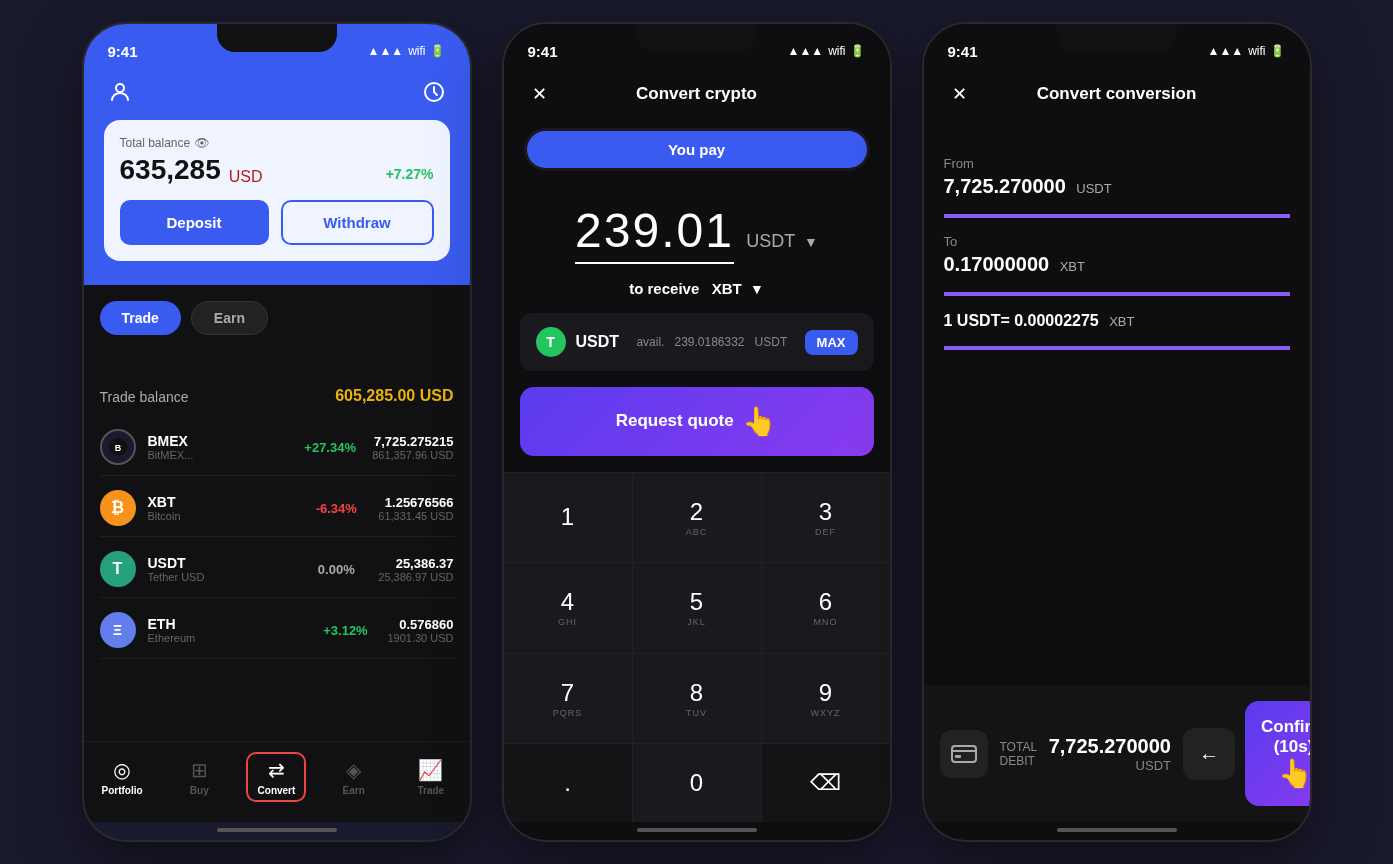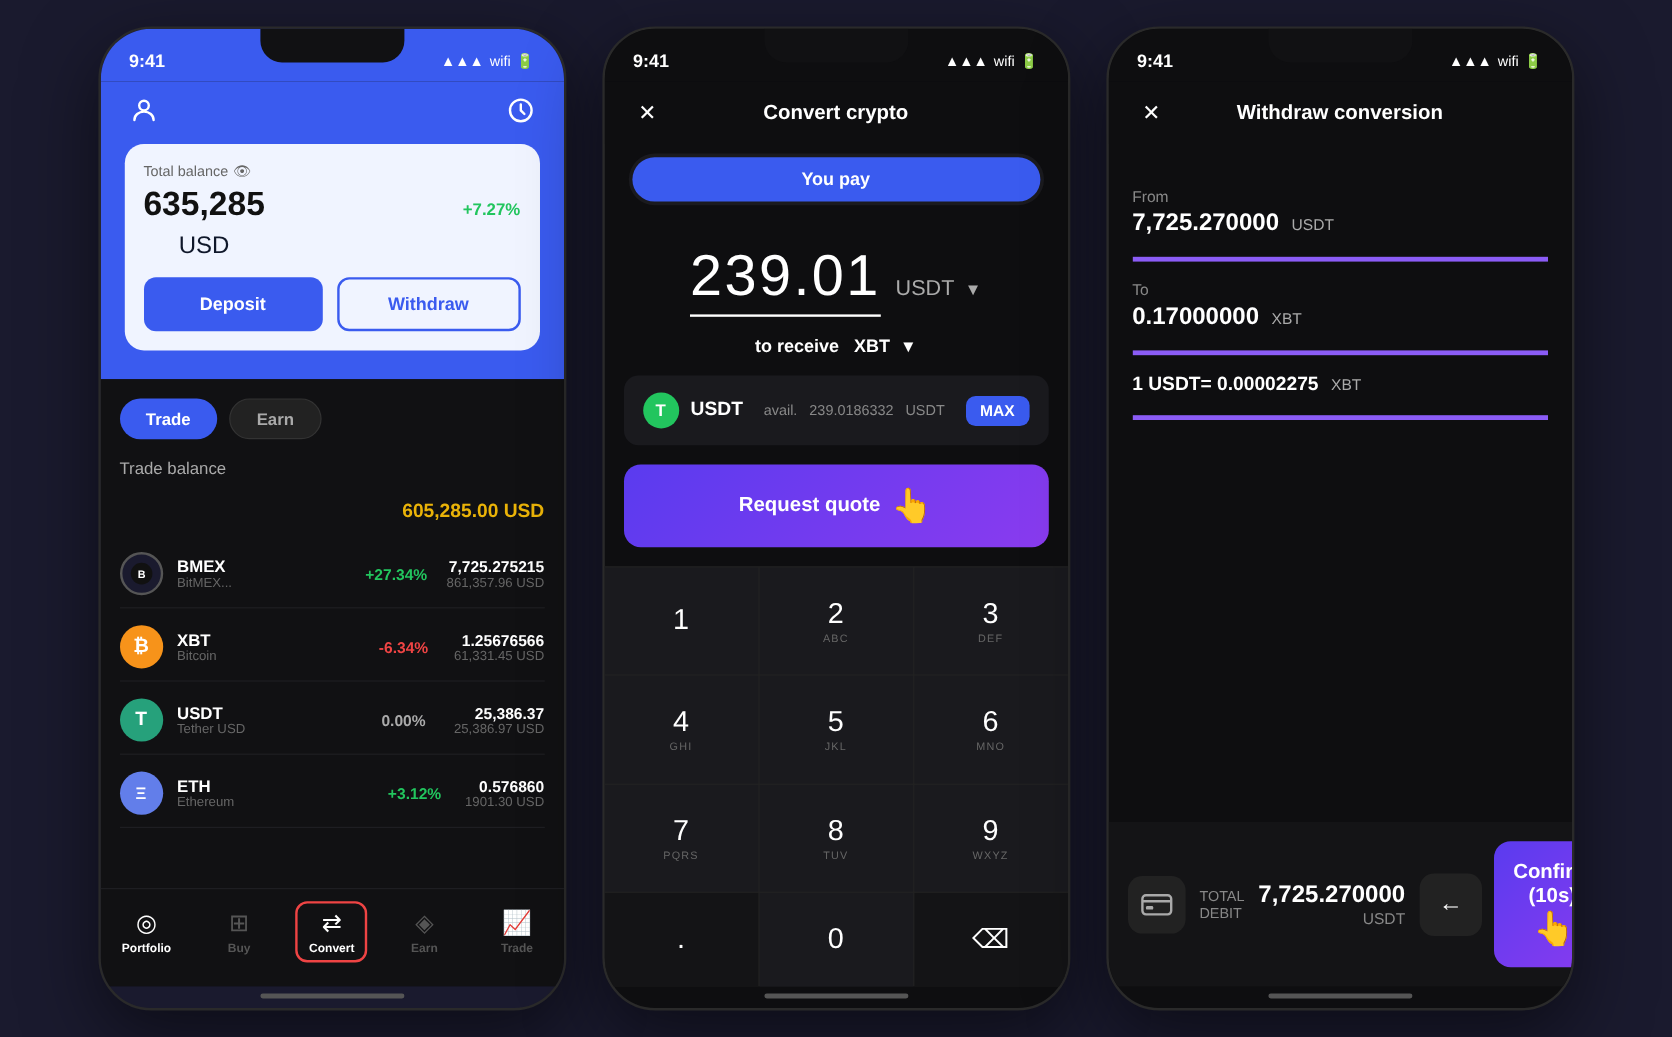--- a/index.html
+++ b/index.html
@@ -100,28 +100,27 @@
       color: #666;
       display: flex;
       gap: 4px;
       margin-bottom: 4px;
     }
     .balance-amount {
       font-size: 28px;
       font-weight: 700;
       color: #111;
       display: flex;
-      align-items: center;
+      align-items: flex-end;
       gap: 8px;
-      flex-direction: column;
     }
     .balance-amount .currency {
-      font-size: 20px;
+      font-size: 16px;
       font-weight: 500;
-      color: #0f172a;
+      color: #b91c1c;
     }
     .balance-change {
       color: #22c55e;
       font-size: 14px;
       font-weight: 600;
       margin-left: auto;
     }
     .balance-row {
       display: flex;
       align-items: baseline;
@@ -178,21 +177,21 @@
       color: #fff;
     }
     .tab-btn.inactive {
       background: #222;
       color: #aaa;
       border: 1px solid #333;
     }
     .section-row {
       display: flex;
       justify-content: space-between;
-      align-items: flex-start;
+      align-items: flex-end;
       margin-bottom: 14px;
     }
     .section-label {
       font-size: 14px;
       color: #aaa;
     }
     .section-value {
       font-size: 16px;
       color: #eab308;
       font-weight: 600;
@@ -778,21 +777,21 @@
     <span class="status-time">9:41</span>
     <div class="status-icons">
       <span>▲▲▲</span>
       <span>wifi</span>
       <span>🔋</span>
     </div>
   </div>
 
   <div class="modal-header">
     <div class="modal-close">✕</div>
-    <span class="modal-title">Withdraw conversion</span>
+    <span class="modal-title">Convert conversion</span>
   </div>
 
   <div class="confirm-content">
     <div class="confirm-field">
       <div class="confirm-field-label">From</div>
       <div>
         <span class="confirm-field-main">7,725.270000</span>
         <span class="confirm-field-sub">USDT</span>
       </div>
     </div>

